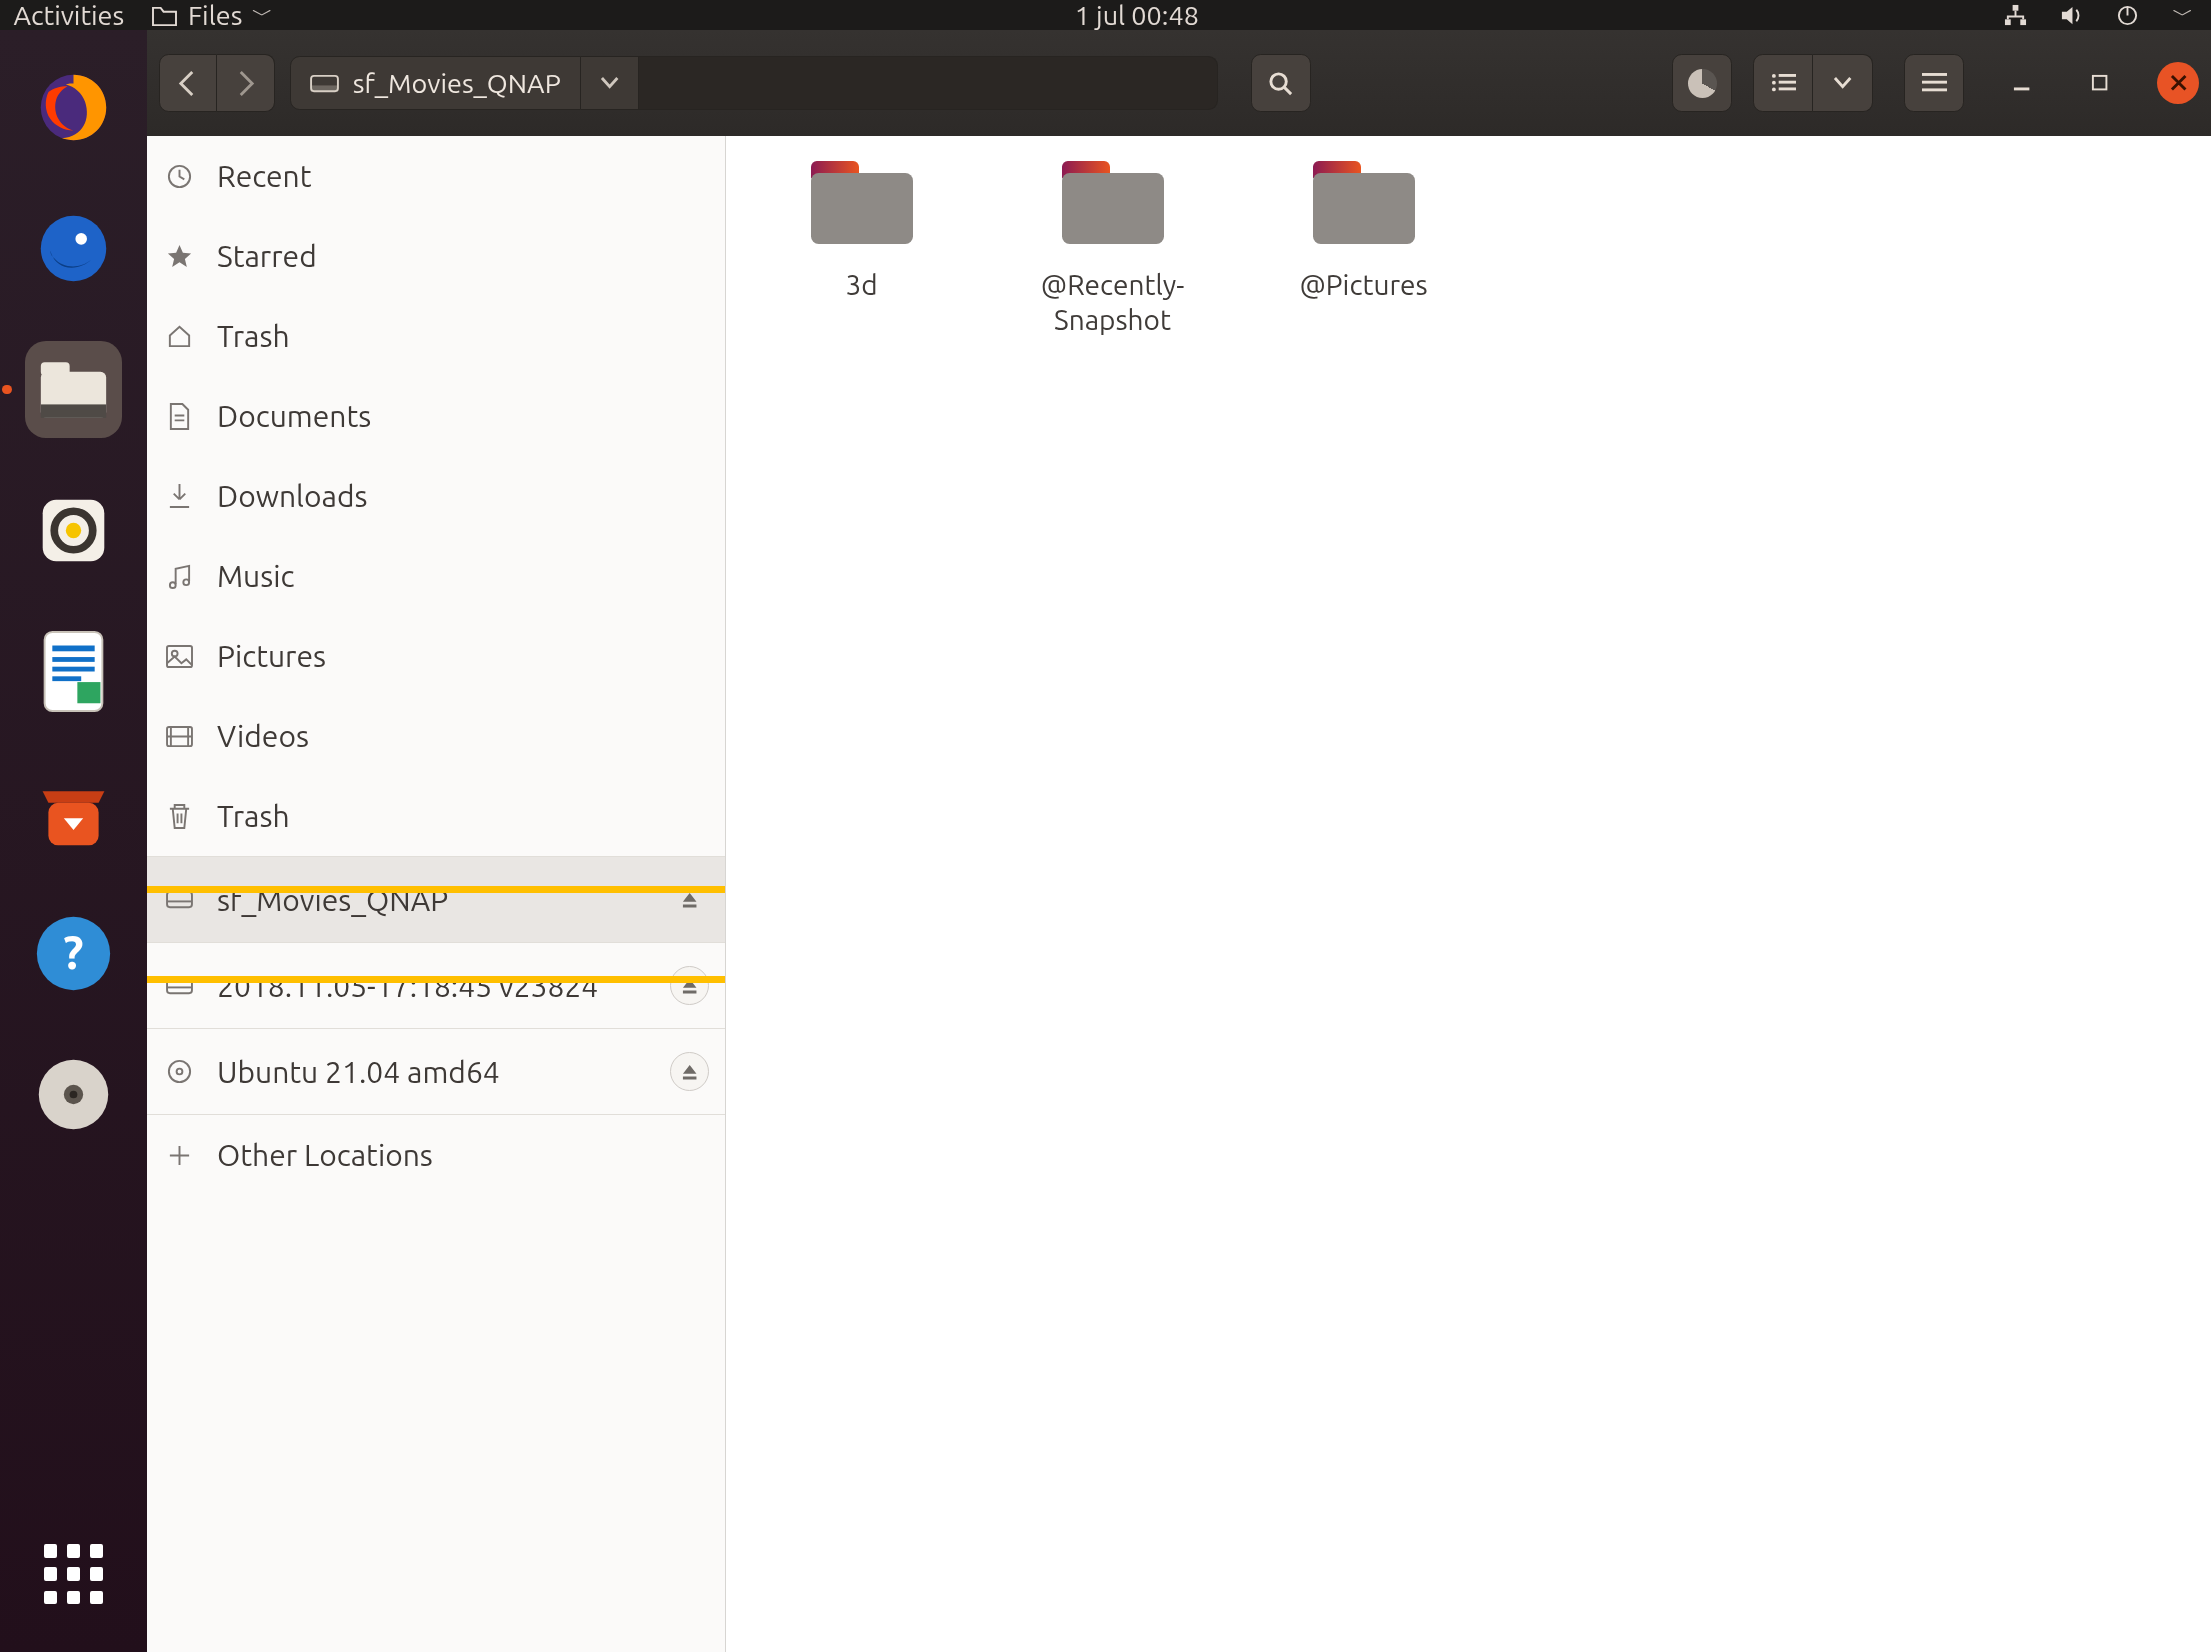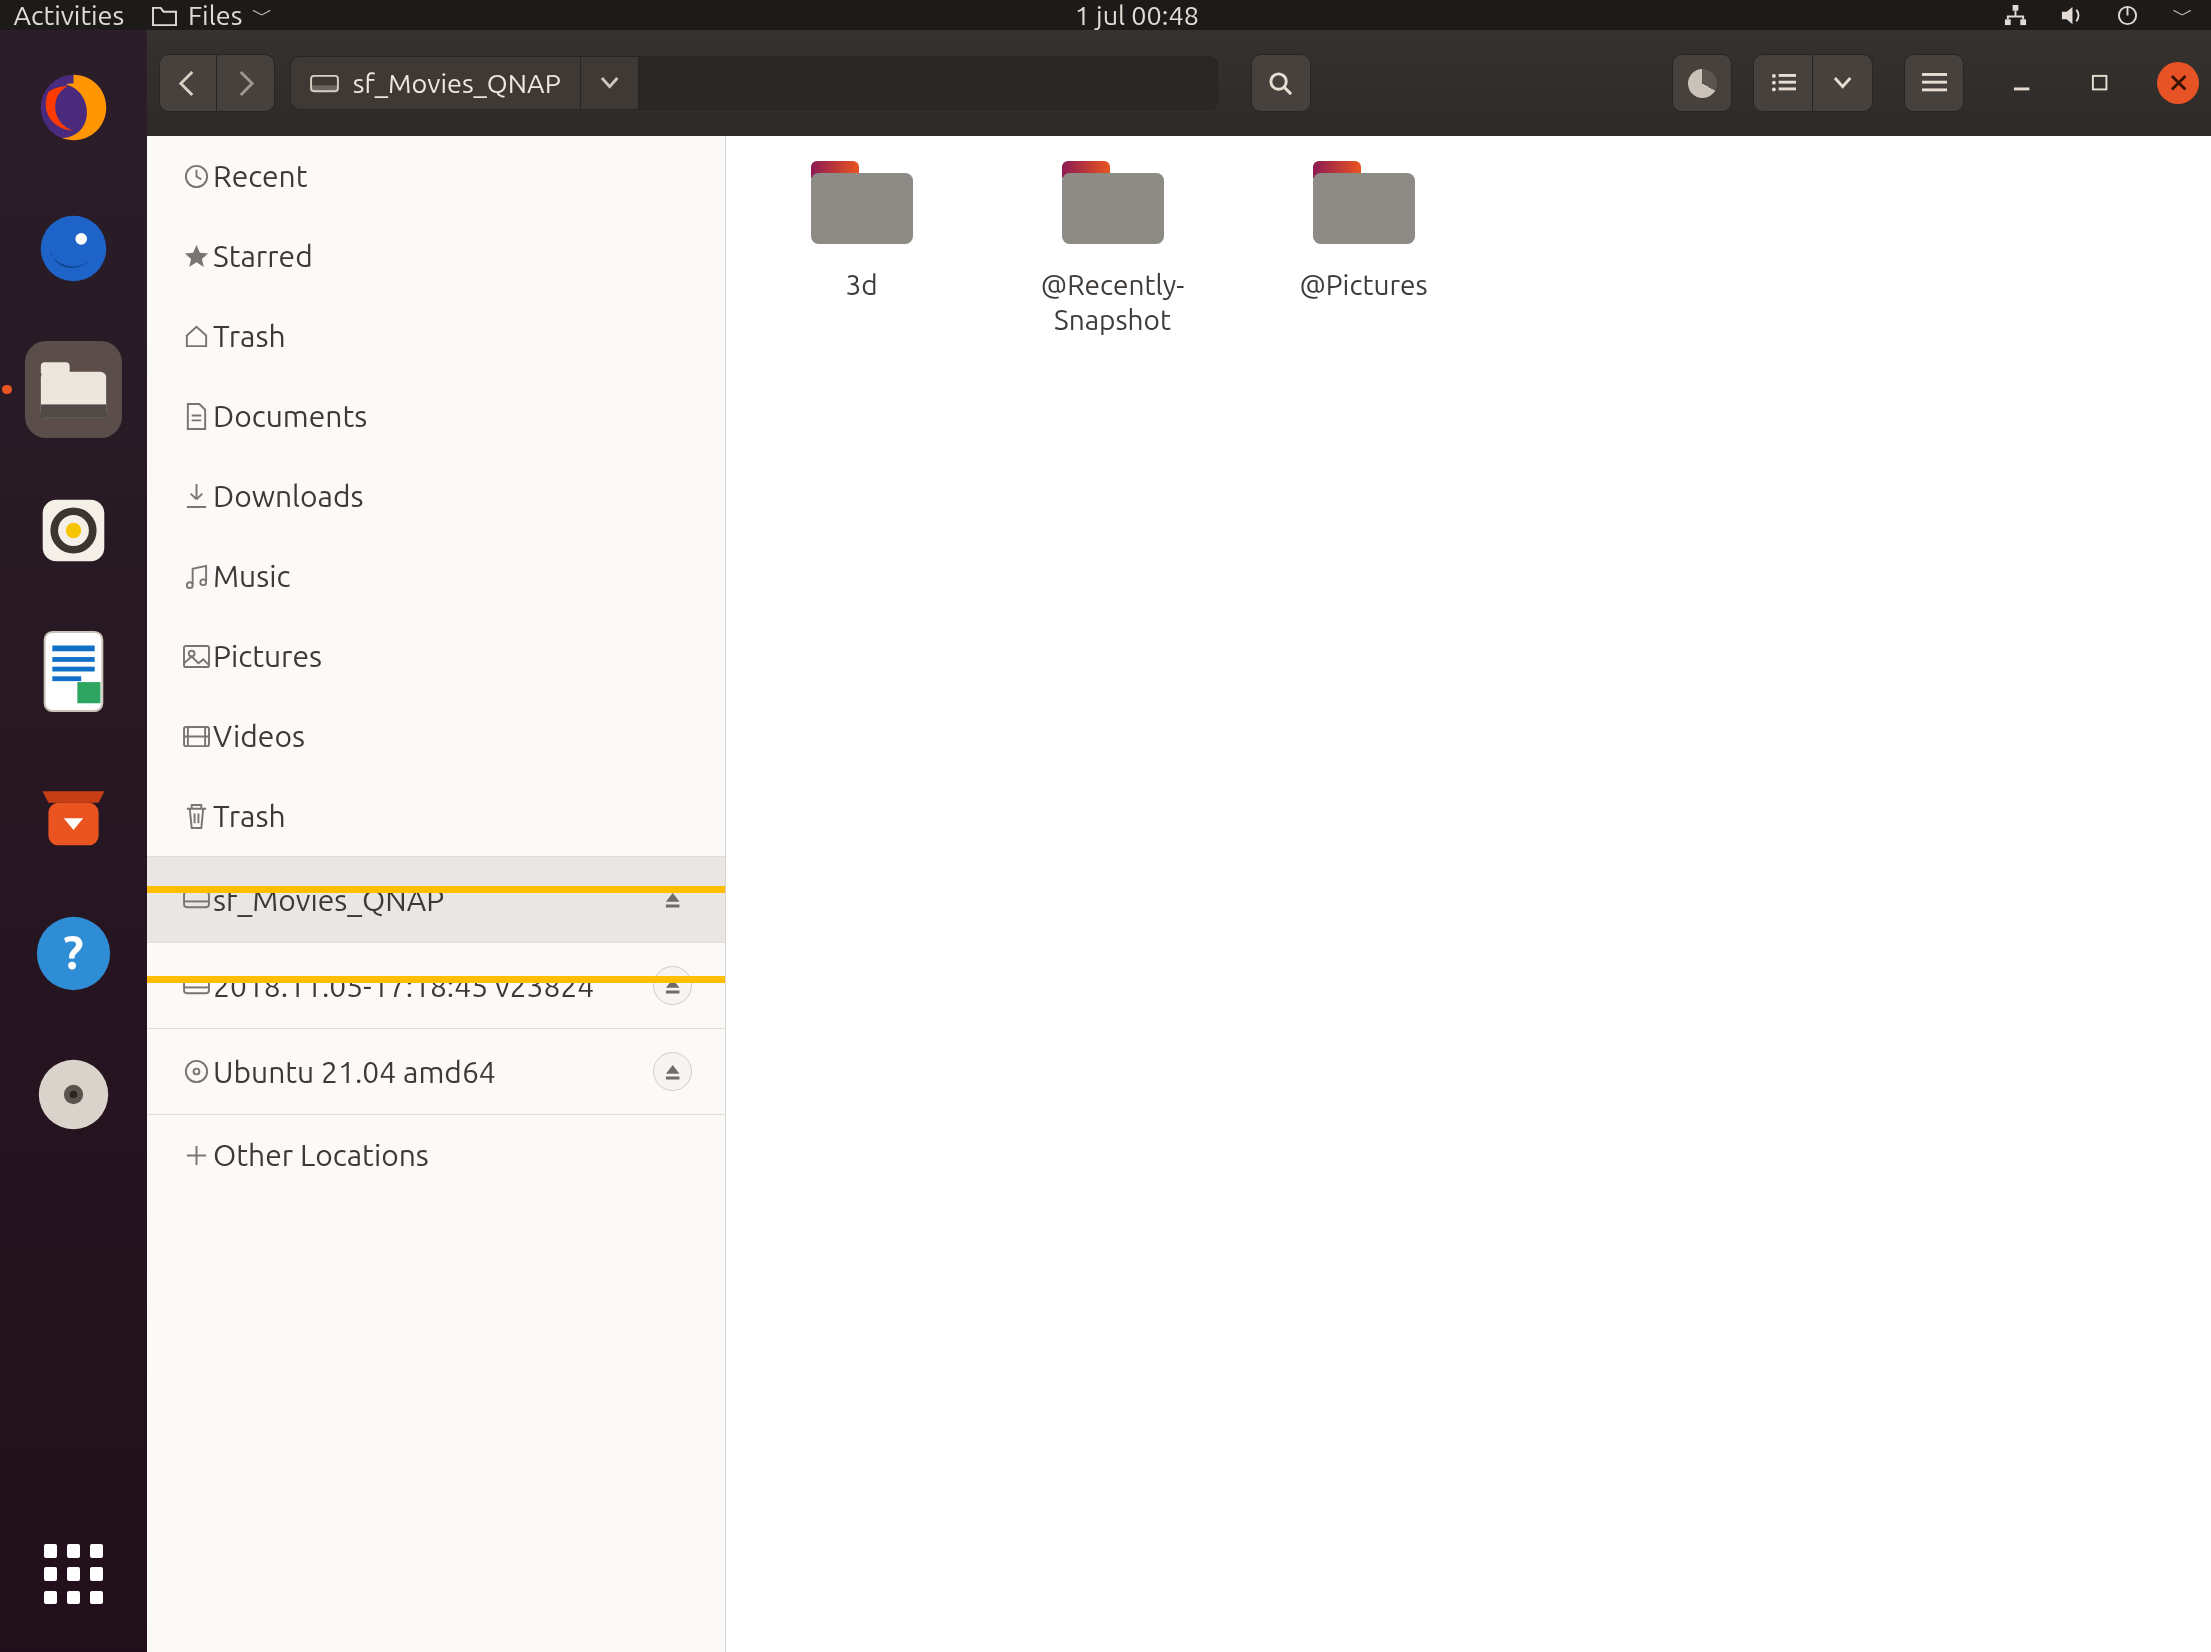--- a/index.html
+++ b/index.html
@@ -47,21 +47,21 @@
   .group2 .hb-btn { border-radius: 0; border-left: 0; }
   .group2 .hb-btn:first-child { border-radius: 9.7px 0 0 9.7px; border-left: 1px solid #272421; }
   .group2 .hb-btn:last-child { border-radius: 0 9.7px 9.7px 0; }
 
   .win-ctl { width: 42px; height: 42px; border-radius: 50%; display: inline-flex; align-items: center; justify-content: center; color: #e7ddd3; margin-left: 21px; cursor: pointer; }
   .win-close { background: #e85325; color: #3a1202; }
 
   
   .body { flex: 1; display: flex; min-height: 0; }
   .sidebar { width: 579px; background: #fbfaf9; border-right: 1px solid #d7d5d2; overflow-y: auto; font-size: 30px; color: #3e3936; }
-  .sb-item { display: flex; align-items: center; padding: 23px 33px; position: relative; cursor: pointer; }
+  .sb-item { display: flex; align-items: center; gap: 21px; padding: 23px 16px; position: relative; cursor: pointer; }
   .sb-item .icon-slot { width: 33px; display: inline-flex; justify-content: center; color: #767270; }
   .sb-item.active { background: #e9e6e3; }
   .sb-item .eject { margin-left: auto; width: 39px; height: 39px; border-radius: 50%; border: 1px solid #cfcbc7; background: #f7f5f2; display: inline-flex; align-items: center; justify-content: center; color: #6f6b67; }
   .sb-item.active .eject { background: #e9e6e3; border: none; }
   .sb-sep { height: 1px; background: #e1ded9; margin: 0; }
 
   
   .hl-box { position: absolute; border: 7.7px solid #ffbf00; pointer-events: none; }
 
   .content { flex: 1; background: #fff; padding: 25px 39px; display: flex; gap: 58px; align-items: flex-start; }

